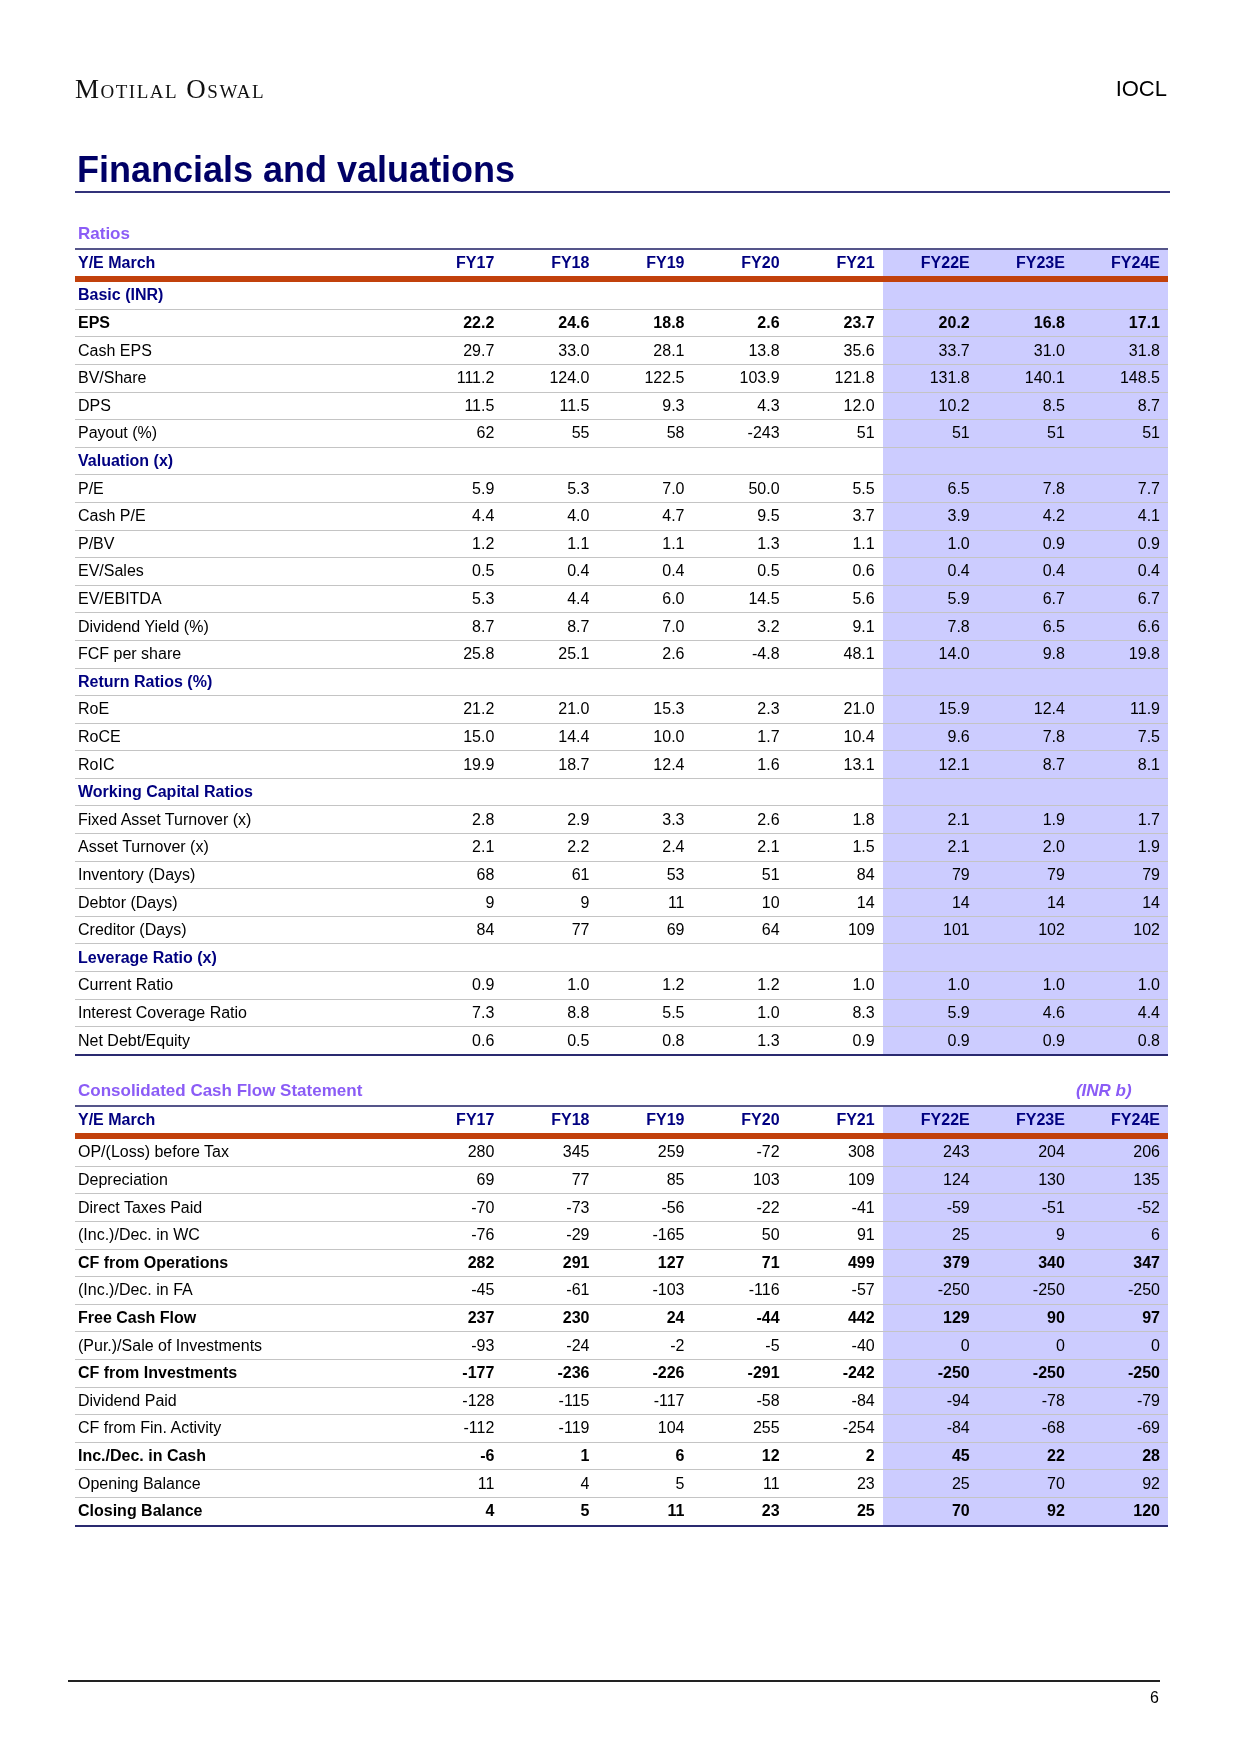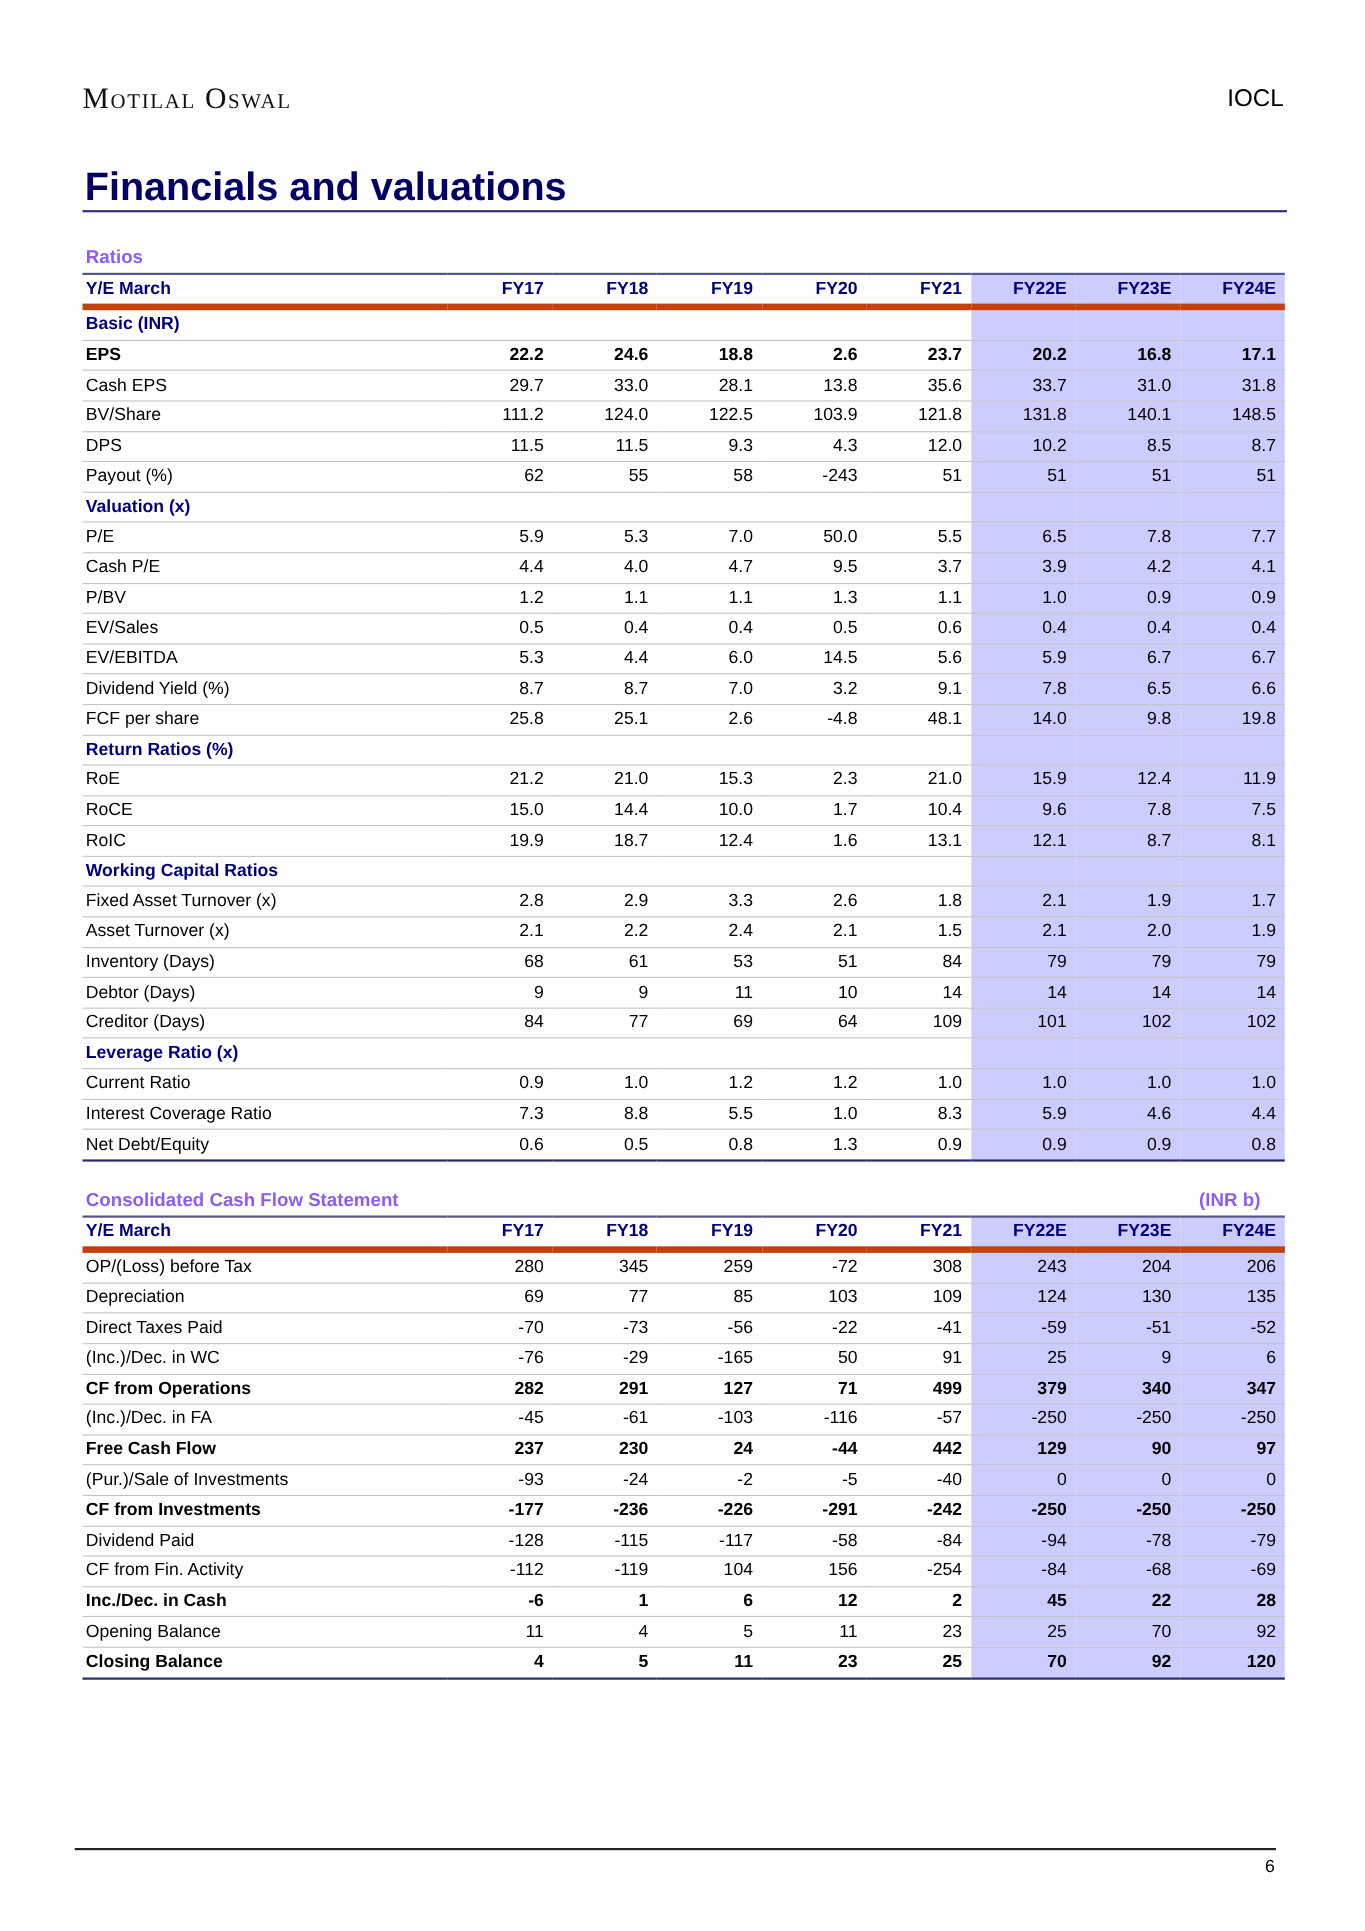--- a/index.html
+++ b/index.html
@@ -14,21 +14,21 @@
 
     table.fin { position: absolute; left: 75px; width: 1093px; border-collapse: collapse;
                 font-size: 16px; table-layout: fixed; }
     table.fin td { height: 26.6px; padding: 0 8px 0 3px; border-bottom: 1px solid #c4c4c4;
                    white-space: nowrap; line-height: 26px; vertical-align: middle; }
     table.fin td.num { text-align: right; }
     table.fin col.c-label { width: 332px; }
     table.fin col.c-num { width: 95px; }
     table.fin td.est { background: #ccccff; }
     table.fin tr.title td { border-bottom: 2px solid #55558a; color: #8b5cf6; font-weight: bold; font-size: 17px; margin-top: 28px; }
-    table.fin tr.title td.unit { text-align: center; }
+    table.fin tr.title td.unit { text-align: left; font-style: italic; }
     table.fin tr.hdr td { border-bottom: 6px solid #c2410c; color: #000080; font-weight: bold; }
     table.fin tr.section td { color: #000080; font-weight: bold; }
     table.fin tr.bold td { color: #000000; font-weight: bold; }
     table.fin tr.last td { border-bottom: 2px solid #2a2a70; }
 
     #ratios-table { top: 221px; }
     #cashflow-table { top: 1078px; }
 
     .footer-rule { position: absolute; left: 68px; top: 1680px; width: 1092px; height: 2px; background: #222; }
     .footer-date { position: absolute; left: 68px; top: 1776px; font-size: 16px; line-height: 20px; }
@@ -517,21 +517,21 @@
         <td class="num">-84</td>
         <td class="num est">-94</td>
         <td class="num est">-78</td>
         <td class="num est">-79</td>
       </tr>
       <tr class="normal">
         <td>CF from Fin. Activity</td>
         <td class="num">-112</td>
         <td class="num">-119</td>
         <td class="num">104</td>
-        <td class="num">156</td>
+        <td class="num">255</td>
         <td class="num">-254</td>
         <td class="num est">-84</td>
         <td class="num est">-68</td>
         <td class="num est">-69</td>
       </tr>
       <tr class="bold">
         <td>Inc./Dec. in Cash</td>
         <td class="num">-6</td>
         <td class="num">1</td>
         <td class="num">6</td>

